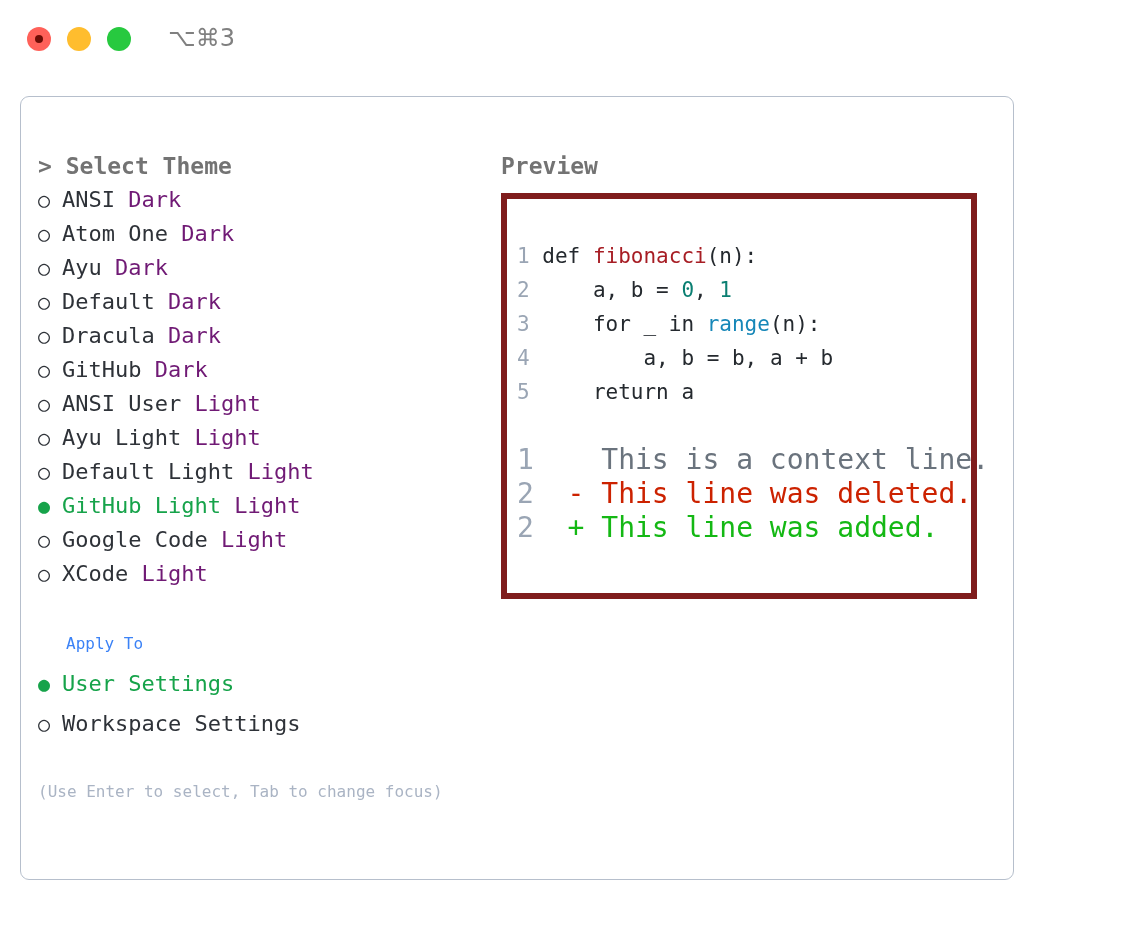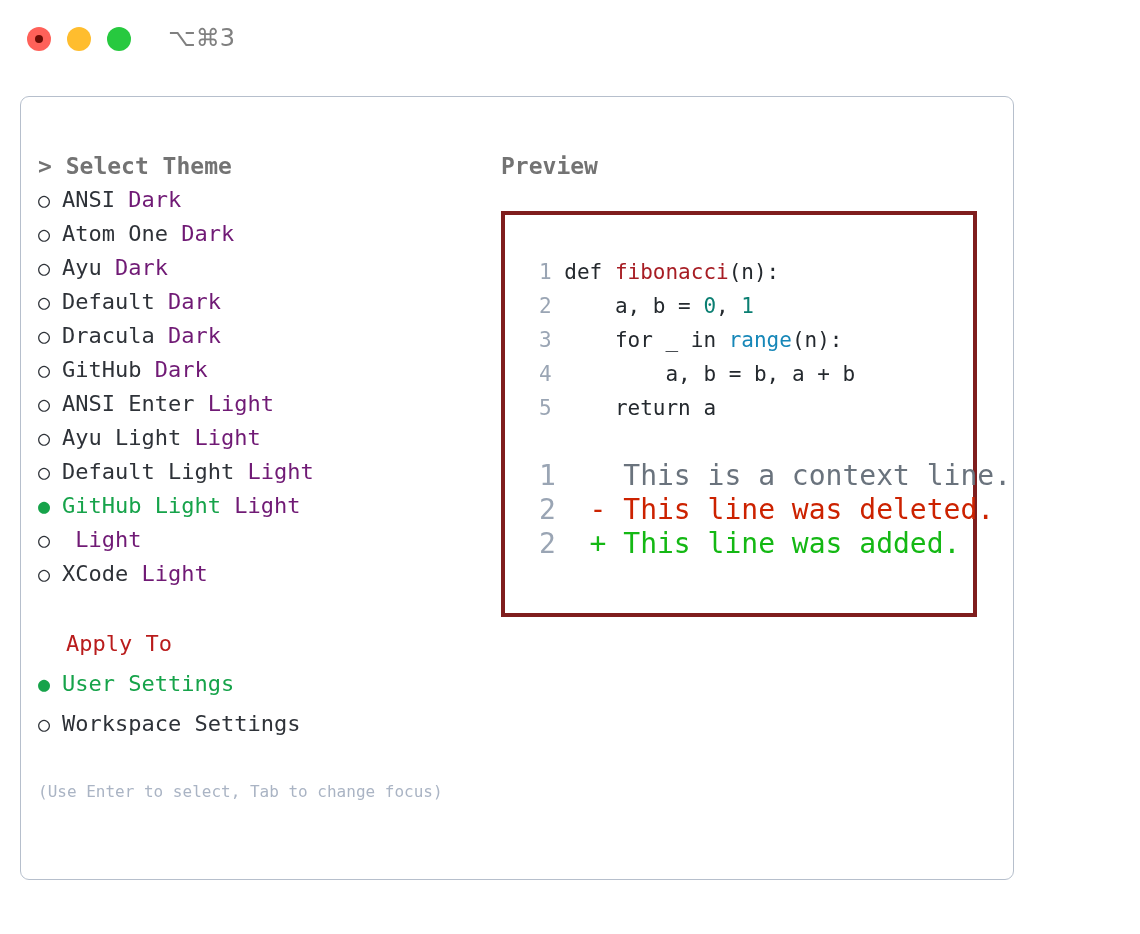--- a/index.html
+++ b/index.html
@@ -123,23 +123,23 @@
   .theme-row.selected .theme-name { color: #16a34a; }
 
   .theme-name { color: #2e3238; }
   .theme-variant { color: #701a75; }
 
   
   #apply-section {
     margin-top: 36px;
   }
   .section-label {
-    font-size: 22px;
-    line-height: 34px;
-    color: #b91c1c;
+    font-size: 16px;
+    line-height: 34px;
+    color: #3b82f6;
     white-space: pre;
     padding-left: 28px;
   }
   .apply-row {
     display: flex;
     align-items: baseline;
     font-size: 22px;
     line-height: 34px;
     white-space: pre;
     color: #2e3238;
@@ -158,27 +158,27 @@
 
   
   #preview-column {
     position: absolute;
     left: 480px;
     top: 52px;
     width: 500px;
   }
 
   #preview-box {
-    margin-top: 28px;
+    margin-top: 10px;
     width: 476px;
     height: 406px;
-    border: 4px solid #7f1d1d;
+    border: 6px solid #7f1d1d;
     box-sizing: border-box;
     background: #ffffff;
-    padding: 40px 0 0 34px;
+    padding: 40px 0 0 10px;
   }
 
   .code-line {
     font-size: 21px;
     line-height: 34px;
     white-space: pre;
     color: #24292e;
   }
   .lineno {
     color: #9aa5b4;
@@ -219,25 +219,25 @@
 
       <div class="panel-heading">&gt; Select Theme</div>
 
       <div id="theme-list">
           <div class="theme-row"><span class="marker">○</span><span class="theme-name">ANSI</span><span> </span><span class="theme-variant">Dark</span></div>
           <div class="theme-row"><span class="marker">○</span><span class="theme-name">Atom One</span><span> </span><span class="theme-variant">Dark</span></div>
           <div class="theme-row"><span class="marker">○</span><span class="theme-name">Ayu</span><span> </span><span class="theme-variant">Dark</span></div>
           <div class="theme-row"><span class="marker">○</span><span class="theme-name">Default</span><span> </span><span class="theme-variant">Dark</span></div>
           <div class="theme-row"><span class="marker">○</span><span class="theme-name">Dracula</span><span> </span><span class="theme-variant">Dark</span></div>
           <div class="theme-row"><span class="marker">○</span><span class="theme-name">GitHub</span><span> </span><span class="theme-variant">Dark</span></div>
-          <div class="theme-row"><span class="marker">○</span><span class="theme-name">ANSI Enter</span><span> </span><span class="theme-variant">Light</span></div>
+          <div class="theme-row"><span class="marker">○</span><span class="theme-name">ANSI User</span><span> </span><span class="theme-variant">Light</span></div>
           <div class="theme-row"><span class="marker">○</span><span class="theme-name">Ayu Light</span><span> </span><span class="theme-variant">Light</span></div>
           <div class="theme-row"><span class="marker">○</span><span class="theme-name">Default Light</span><span> </span><span class="theme-variant">Light</span></div>
           <div class="theme-row selected"><span class="marker">●</span><span class="theme-name">GitHub Light</span><span> </span><span class="theme-variant">Light</span></div>
-          <div class="theme-row"><span class="marker">○</span><span> </span><span class="theme-variant">Light</span></div>
+          <div class="theme-row"><span class="marker">○</span><span class="theme-name">Google Code</span><span> </span><span class="theme-variant">Light</span></div>
           <div class="theme-row"><span class="marker">○</span><span class="theme-name">XCode</span><span> </span><span class="theme-variant">Light</span></div>
         </div>
 
       <div id="apply-section">
         <div class="section-label">Apply To</div>
         <div id="apply-list">
             <div class="apply-row selected"><span class="marker">●</span><span class="apply-label">User Settings</span></div>
             <div class="apply-row"><span class="marker">○</span><span class="apply-label">Workspace Settings</span></div>
           </div>
       </div>

